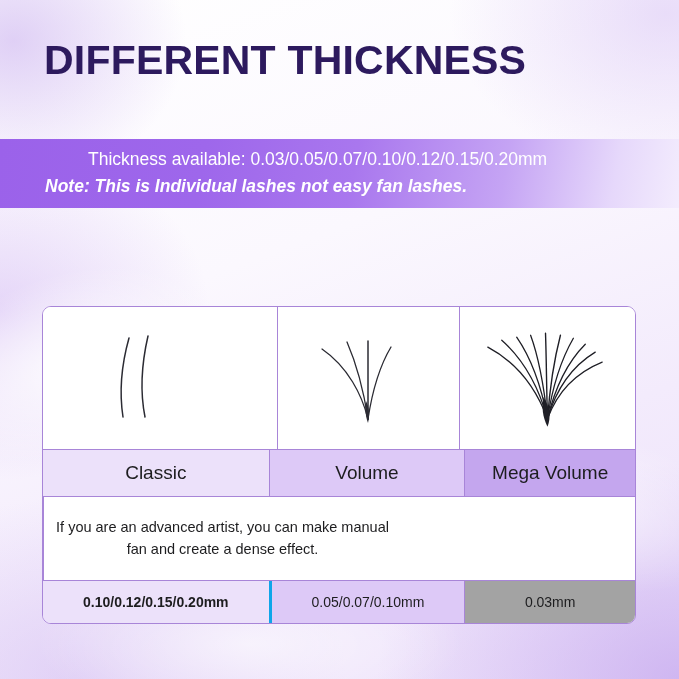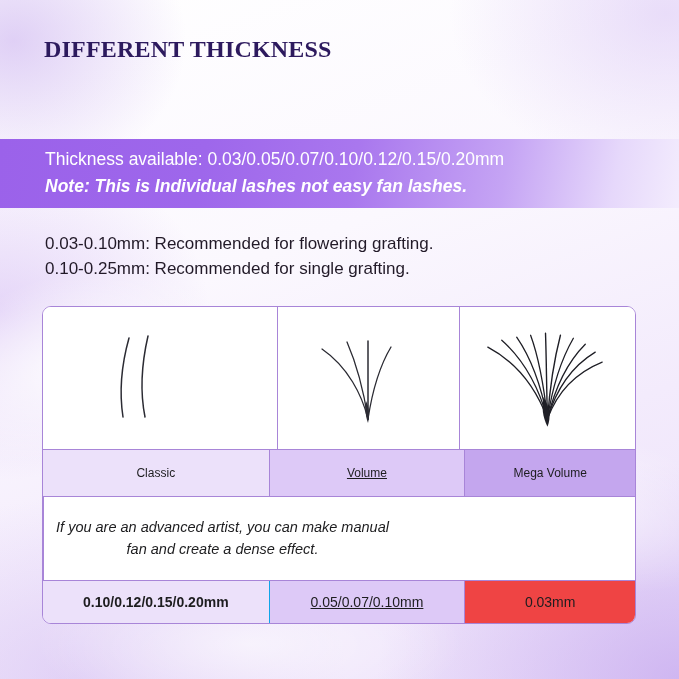--- a/index.html
+++ b/index.html
@@ -50,25 +50,24 @@
     background: radial-gradient(ellipse at center, rgba(255,255,255,0.6) 0%, rgba(255,255,255,0.0) 72%);
   }
 
   
   .heading {
     position: absolute;
     left: 44px;
     top: 34px;
     width: 600px;
     color: #2d1a5e;
-    font-size: 24px;
+    font-size: 41px;
     font-weight: bold;
     line-height: 1.27;
     letter-spacing: 0.2px;
-    font-family: Liberation Serif, serif;
   }
   .heading-line { display: block; white-space: nowrap; }
 
   
   .banner {
     position: absolute;
     left: 0;
     top: 139px;
     width: 679px;
     height: 69px;
@@ -80,21 +79,21 @@
         #e6d8fb 90%,
         #f3ecfd 100%);
   }
   .banner-line {
     position: absolute;
     left: 45px;
     color: #ffffff;
     font-size: 17.5px;
     white-space: nowrap;
   }
-  .banner-line-1 { top: 10px; font-weight: normal; }
+  .banner-line-1 { top: 10px; font-weight: normal; margin-left: 43px; }
   .banner-line-2 { top: 37px; font-weight: bold; font-style: italic; }
 
   
   .recos {
     position: absolute;
     left: 45px;
     top: 232px;
     color: #221a28;
     font-size: 17px;
     line-height: 1.47;
@@ -121,47 +120,47 @@
 
   .cell {
     box-sizing: border-box;
     display: flex;
     align-items: center;
     justify-content: center;
     text-align: center;
     color: #1d1d1f;
   }
   .c1 { width: 234px; }
-  .c2 { width: 203px; text-decoration: underline; }
+  .c2 { width: 203px; }
   .c3 { width: 177px; }
-  .c23 { width: 358px; font-style: italic; }
+  .c23 { width: 358px; }
 
   .row-images .cell { background: #ffffff; }
   .row-images .c2, .row-images .c3 { border-left: 1px solid #a885d8; }
 
   .row-labels { border-top: 1px solid #a885d8; }
-  .row-labels .cell { font-size: 12px; }
+  .row-labels .cell { font-size: 19px; }
   .row-labels .c1 { background: #ece1fa; }
   .row-labels .c2 { background: #ddc9f7; border-left: 1px solid #a885d8; }
   .row-labels .c3 { background: #c4a6ee; border-left: 1px solid #a885d8; }
 
   .row-desc { border-top: 1px solid #a885d8; }
   .row-desc .cell {
     background: #ffffff;
     font-size: 14.5px;
     line-height: 1.5;
     padding: 0 12px;
   }
   .row-desc .c23 { border-left: 1px solid #a885d8; }
 
   .row-thick { border-top: 1px solid #a885d8; }
   .row-thick .cell { font-size: 14px; }
   .row-thick .c1 { background: #ece1fa; font-weight: bold; }
-  .row-thick .c2 { background: #ddc9f7; border-left: 1px solid #0ea5e9; }
-  .row-thick .c3 { background: #ef4444; border-left: 1px solid #a885d8; }
+  .row-thick .c2 { background: #ddc9f7; border-left: 3px solid #0ea5e9; }
+  .row-thick .c3 { background: #a3a3a3; border-left: 1px solid #a885d8; }
 
   .lash-art { display: block; }
 </style>
 </head>
 <body>
 
 <div class="page">
 
   <div class="swirl swirl-a"></div>
   <div class="swirl swirl-b"></div>
@@ -169,24 +168,20 @@
 
   <div class="heading">
     <span class="heading-line">DIFFERENT THICKNESS</span>
   </div>
 
   <div class="banner">
     <div class="banner-line banner-line-1">Thickness available: 0.03/0.05/0.07/0.10/0.12/0.15/0.20mm</div>
     <div class="banner-line banner-line-2">Note: This is Individual lashes not easy fan lashes.</div>
   </div>
 
-  <div class="recos">
-    <span class="reco-line">0.03-0.10mm: Recommended for flowering grafting.</span>
-    <span class="reco-line">0.10-0.25mm: Recommended for single grafting.</span>
-  </div>
 
   <div class="table">
 
     <div class="row row-images">
       <div class="cell c1">
         <svg class="lash-art" width="234" height="142" viewBox="0 0 234 142">
           <path d="M86 31 C 79 56, 76 84, 80 110" fill="none" stroke="#2b2b33" stroke-width="1.5" stroke-linecap="round"></path>
           <path d="M105 29 C 99 55, 97 85, 102 110" fill="none" stroke="#2b2b33" stroke-width="1.5" stroke-linecap="round"></path>
         </svg>
       </div>

